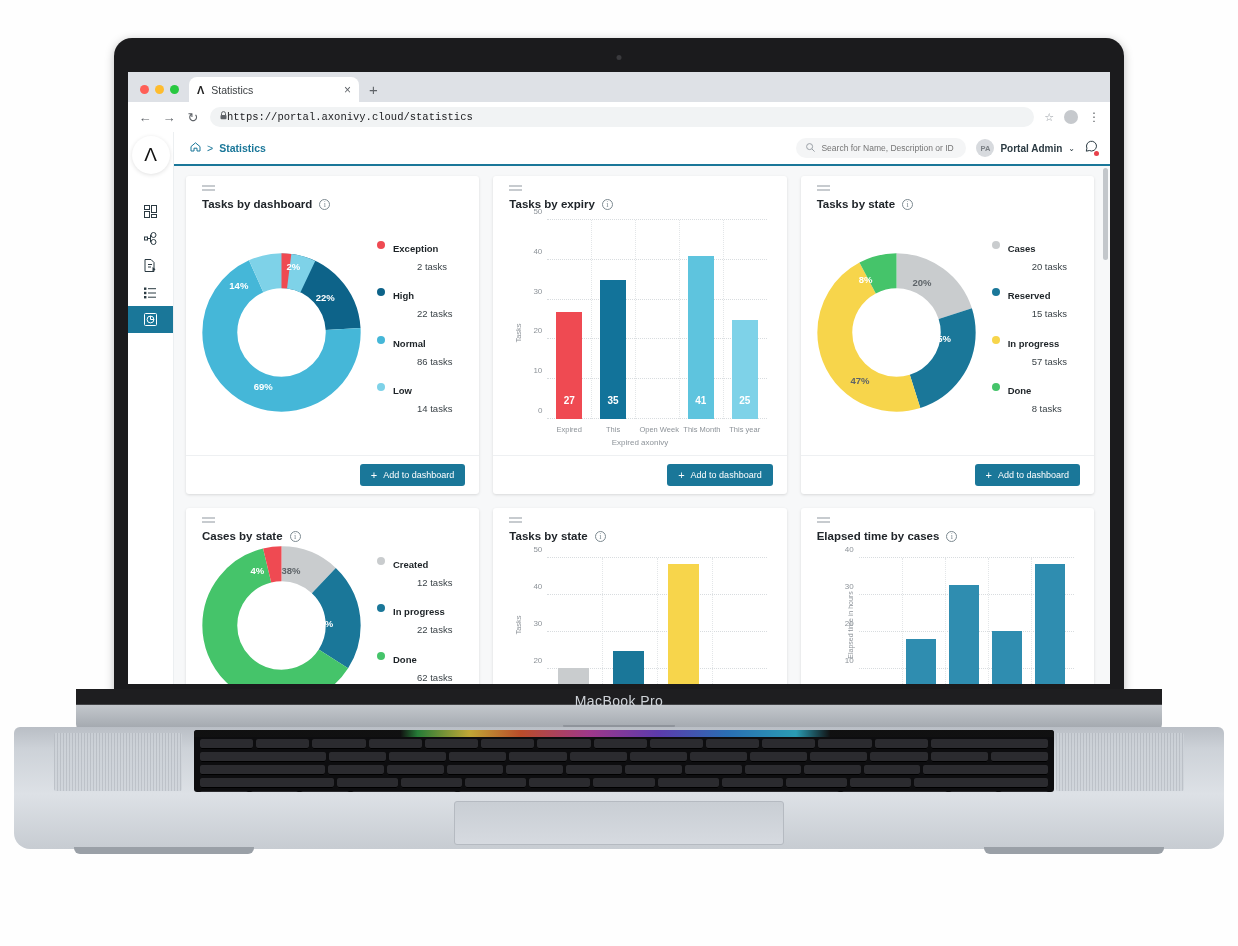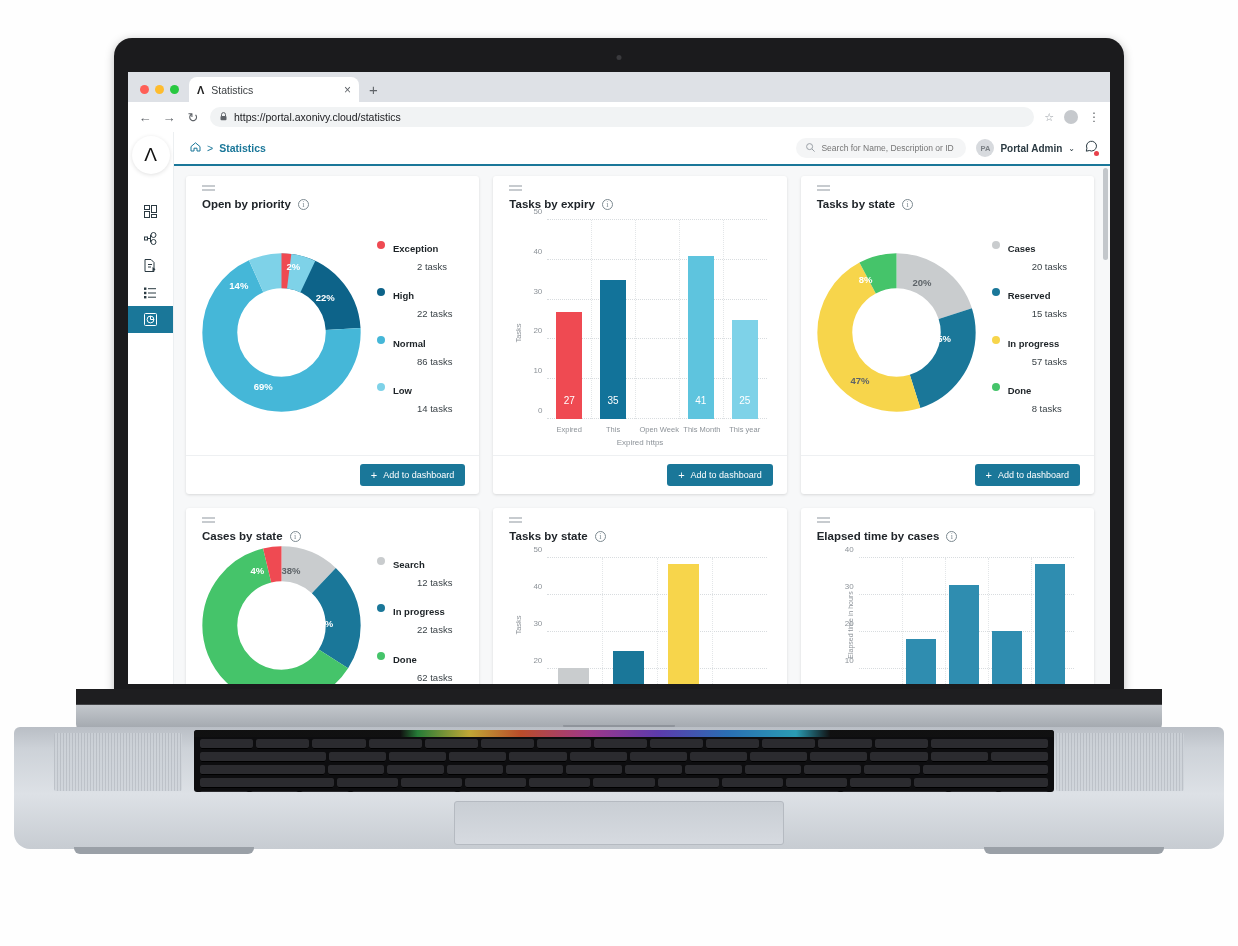--- a/index.html
+++ b/index.html
@@ -66,22 +66,22 @@
   .dot.r{background:#ff5f57;} .dot.y{background:#febc2e;} .dot.g{background:#28c840;}
   .tab{ display:flex; align-items:center; gap:7px; height:25px; width:170px;
     background:#fff; border-radius:8px 8px 0 0; padding:0 8px; font-size:10.5px; color:#3c4043; }
   .tab .favicon{ font-size:11px; color:#222; font-weight:700; }
   .tab .tab-title{ flex:1; white-space:nowrap; overflow:hidden; }
   .tab .tab-close{ color:#5f6368; font-size:12px; line-height:1; }
   .newtab{ margin-left:10px; margin-bottom:5px; color:#5f6368; font-size:15px; line-height:1; }
 
   .omnibar{ height:30px; background:#fff; display:flex; align-items:center; gap:10px; padding:0 10px; }
   .nav-ic{ color:#5f6368; font-size:13px; width:14px; text-align:center; }
-  .urlbox{ flex:1; display:flex; align-items:center; gap:7px; height:20px;
-    background:#f1f3f4; border-radius:10px; padding:0 10px; font-size:10.5px; color:#202124; }
+  .urlbox{ flex:1; display:flex; align-items:center; height:20px;
+    background:#f1f3f4; border-radius:10px; padding:0 10px; font-size:10.5px; color:#202124;font-family:Liberation Mono, monospace; }
   .lock{ font-size:9px; color:#5f6368; }
   .star{ color:#9aa0a6; font-size:11px; }
   .profile-av{ width:14px;height:14px;border-radius:50%;background:#c6c9cd; }
   .kebab{ color:#5f6368; font-size:12px; letter-spacing:0; line-height:8px; }
 
   
   .app{ position:absolute; left:0; right:0; top:60px; bottom:0; background:#fff; display:flex; }
 
   .sidebar{ width:46px; background:#fff; border-right:1px solid #eceff1; flex:0 0 46px;
     display:flex; flex-direction:column; align-items:center; }
@@ -147,21 +147,21 @@
   
   .bars{ width:100%; height:100%; position:relative; }
   .ylab{ position:absolute; left:2px; top:50%; transform:translateY(-50%) rotate(-90deg);
     transform-origin:center; font-size:7.5px; color:#8d9399; white-space:nowrap; }
   .plot{ position:absolute; left:40px; right:6px; top:8px; bottom:34px; }
   .plot .gl{ position:absolute; left:0; right:0; border-top:1px dotted #d8dcdf; }
   .plot .vl{ position:absolute; top:0; bottom:0; border-left:1px dotted #e3e6e8; }
   .ytick{ position:absolute; right:calc(100% + 5px); transform:translateY(-50%);
     font-size:8px; color:#8d9399; white-space:nowrap; }
   .bar{ position:absolute; bottom:0; display:flex; justify-content:center; align-items:flex-end; }
-  .bar .v{ color:#fff; font-size:10px; font-weight:400; margin-bottom:13px; }
+  .bar .v{ color:#fff; font-size:10px; font-weight:700; margin-bottom:13px; }
   .xtick{ position:absolute; top:calc(100% + 6px); font-size:7.5px; color:#8d9399;
     text-align:center; white-space:nowrap; }
   .xlab{ position:absolute; left:0; right:0; bottom:6px; text-align:center;
     font-size:8px; color:#8d9399; }
 
   .vscroll{ position:absolute; right:2px; top:2px; width:5px; height:92px;
     background:#c3c7cb; border-radius:3px; }
 </style>
 </head>
 <body>
@@ -292,21 +292,21 @@
           <div class="content">
             <div class="vscroll"></div>
             <div class="grid">
 
               <div class="card tall">
                 <div class="drag">
                     <i></i>
                     <i></i>
                   </div>
                 <div class="card-title">
-                  <h3>Open by priority</h3>
+                  <h3>Tasks by dashboard</h3>
                   <span class="info-ic">i</span>
                 </div>
                 <div class="card-body">
                   <div class="donut-wrap" style="width:163px;height:163px">
                     <svg width="163" height="163" viewBox="0 0 42 42">
                       <circle cx="21" cy="21" r="15.9" fill="none" stroke="#0d6389" stroke-width="9" stroke-dasharray="22 78" stroke-dashoffset="-2" transform="rotate(-90 21 21)"></circle>
                       <circle cx="21" cy="21" r="15.9" fill="none" stroke="#45b7d8" stroke-width="9" stroke-dasharray="69 31" stroke-dashoffset="-24" transform="rotate(-90 21 21)"></circle>
                       <circle cx="21" cy="21" r="15.9" fill="none" stroke="#7ed2e8" stroke-width="9" stroke-dasharray="14 86" stroke-dashoffset="-93" transform="rotate(-90 21 21)"></circle>
                       <circle cx="21" cy="21" r="15.9" fill="none" stroke="#ef4a52" stroke-width="9" stroke-dasharray="2 98" stroke-dashoffset="0" transform="rotate(-90 21 21)"></circle>
                     </svg>
@@ -389,21 +389,21 @@
                       <div class="bar" style="left:84%;width:12%;height:50%;background:#7ed2e8">
                         <span class="v">25</span>
                         </div>
 
                       <span class="xtick" style="left:4%;width:12%">Expired</span>
                       <span class="xtick" style="left:24%;width:12%">This</span>
                       <span class="xtick" style="left:42%;width:16%">Open Week</span>
                       <span class="xtick" style="left:62%;width:16%">This Month</span>
                       <span class="xtick" style="left:82%;width:16%">This year</span>
                     </div>
-                    <span class="xlab">Expired https</span>
+                    <span class="xlab">Expired axonivy</span>
                   </div>
                 </div>
                 <div class="card-foot">
                   <button class="btn-add">
                     <span class="plus">+</span>
                     <span>Add to dashboard</span>
                   </button>
                 </div>
               </div>
 
@@ -477,21 +477,21 @@
                       <circle cx="21" cy="21" r="15.9" fill="none" stroke="#45c46a" stroke-width="9" stroke-dasharray="62 38" stroke-dashoffset="-34" transform="rotate(-90 21 21)"></circle>
                       <circle cx="21" cy="21" r="15.9" fill="none" stroke="#ef4a52" stroke-width="9" stroke-dasharray="4 96" stroke-dashoffset="-96" transform="rotate(-90 21 21)"></circle>
                     </svg>
                     <span class="pct dark" style="left:50%;top:13%">38%</span>
                     <span class="pct" style="left:70%;top:46%">22%</span>
                     <span class="pct" style="left:31%;top:13%">4%</span>
                   </div>
                   <div class="legend">
                     <div class="lg-item">
                       <span class="lg-dot" style="background:#c9ccce"></span>
-                      <span><span class="lg-name">Search</span><br>
+                      <span><span class="lg-name">Created</span><br>
                       <span class="lg-val">12 tasks</span></span>
                     </div>
                     <div class="lg-item">
                       <span class="lg-dot" style="background:#1a7799"></span>
                       <span><span class="lg-name">In progress</span><br>
                       <span class="lg-val">22 tasks</span></span>
                     </div>
                     <div class="lg-item">
                       <span class="lg-dot" style="background:#45c46a"></span>
                       <span><span class="lg-name">Done</span><br>
@@ -577,20 +577,21 @@
               </div>
 
             </div>
           </div>
         </div>
       </div>
     </div>
   </div>
 
   <div class="laptop-base">
+    <div class="base-label">MacBook Pro</div>
     <div class="base-notch"></div>
   </div>
 
   <div class="laptop-body">
     <div class="speaker-l"></div>
     <div class="speaker-r"></div>
     <div class="kb-well">
       <div class="touchbar"></div>
       <div class="kb-rows">
         <div class="kb-row">

